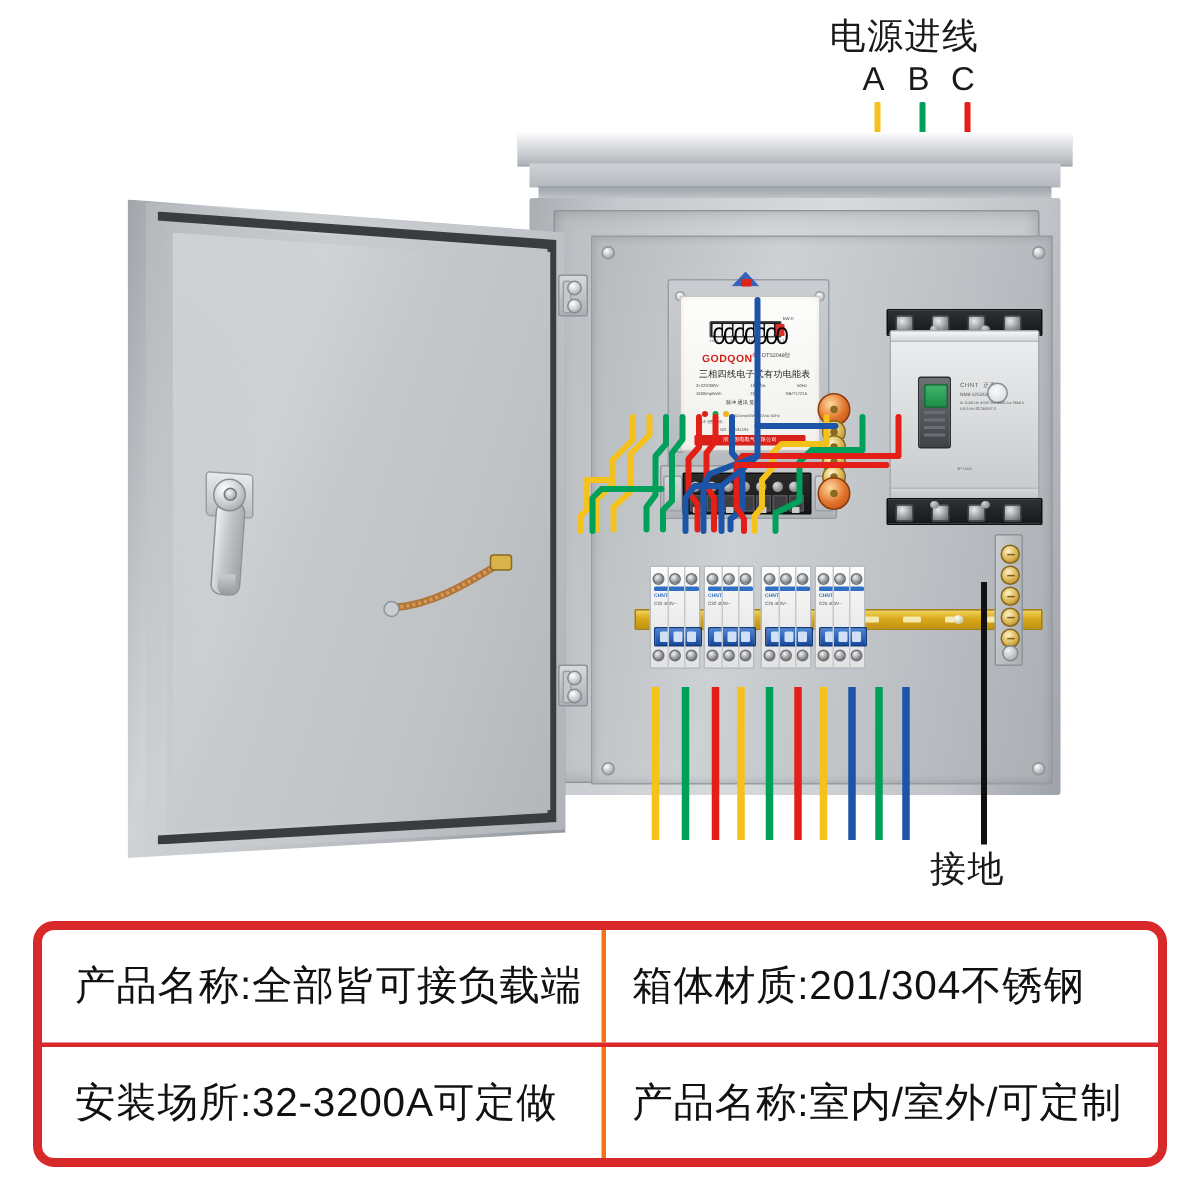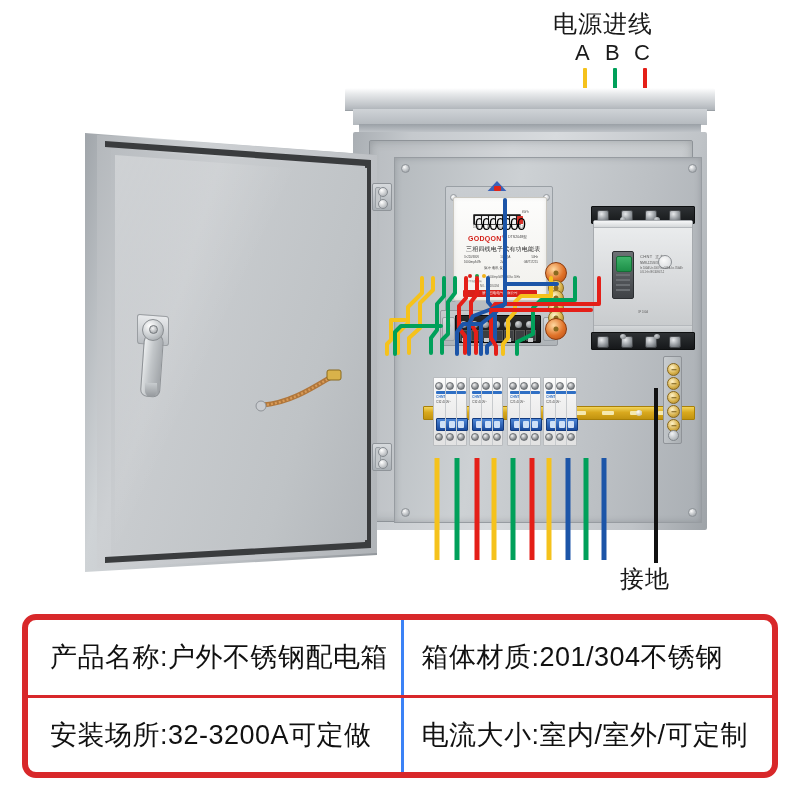--- a/index.html
+++ b/index.html
@@ -301,21 +301,21 @@
 
   
   #spec{
     position:absolute;left:22px;top:614px;width:756px;height:164px;
     border:6px solid #d8282a;border-radius:14px;box-sizing:border-box;background:#fff;
   }
   #spec-grid{position:absolute;left:0;top:0;width:100%;height:100%;display:flex;flex-direction:column;}
   .spec-row{flex:1;display:flex;}
   .spec-row + .spec-row{border-top:3px solid #d8282a;}
   .spec-cell{flex:1;display:flex;align-items:center;padding-left:22px;font-size:27px;color:#111;letter-spacing:.5px;}
-  .spec-cell + .spec-cell{border-left:3px solid #3b82f6;padding-left:18px;}
+  .spec-cell + .spec-cell{border-left:3px solid #f97316;padding-left:18px;}
 </style>
 </head>
 <body>
 
 <div id="stage">
 
   <div class="anno" id="lbl-supply">电源进线</div>
   <div class="anno" id="lbl-phaseA">A</div>
   <div class="anno" id="lbl-phaseB">B</div>
   <div class="anno" id="lbl-phaseC">C</div>
@@ -678,23 +678,23 @@
     <path d="M8,50 C34,48 56,34 76,22" fill="none" stroke="#d89a57" stroke-width="2.4" stroke-dasharray="2 2"></path>
     <circle cx="6" cy="51" r="5" fill="#c9ccd0" stroke="#8f9398"></circle>
     <rect x="72" y="15" width="14" height="10" rx="2" fill="#d9b24a" stroke="#8a6a20"></rect>
   </svg>
 
   <div class="anno" id="lbl-earth">接地</div>
 
   <div id="spec">
     <div id="spec-grid">
       <div class="spec-row">
-        <div class="spec-cell">产品名称:户外不锈钢配电箱</div>
+        <div class="spec-cell">产品名称:全部皆可接负载端</div>
         <div class="spec-cell">箱体材质:201/304不锈钢</div>
       </div>
       <div class="spec-row">
         <div class="spec-cell">安装场所:32-3200A可定做</div>
-        <div class="spec-cell">电流大小:室内/室外/可定制</div>
+        <div class="spec-cell">产品名称:室内/室外/可定制</div>
       </div>
     </div>
   </div>
 
 </div>
 
 </body></html>

